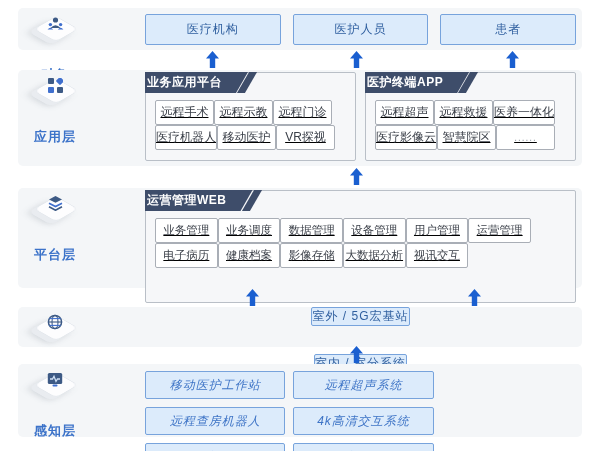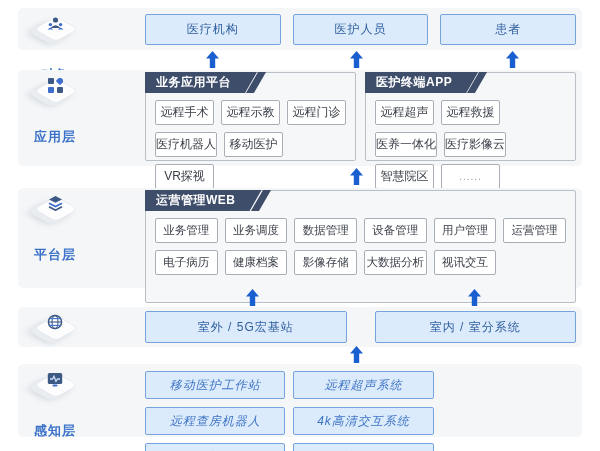--- a/index.html
+++ b/index.html
@@ -43,44 +43,44 @@
   .bluebox.lite{color:#3e74c6;height:26px;}
 
   
   .container{
     position:relative;background:#f6f7f9;border:1px solid #b9bfc7;border-radius:2px;
     padding:27px 9px 7px 9px;box-sizing:border-box;
   }
   .tabwrap{position:absolute;top:-1px;left:-1px;height:21px;}
   .tab{
     position:relative;display:inline-block;height:21px;line-height:21px;
-    padding:0 26px 0 11px;background:var(--tab-navy,#3e4d6a);color:#fff;
+    padding:0 26px 0 2px;background:var(--tab-navy,#3e4d6a);color:#fff;
     font-size:12px;font-weight:bold;letter-spacing:.5px;white-space:nowrap;
     clip-path:polygon(0 0,100% 0,calc(100% - 12px) 100%,0 100%);
   }
   .tab-sliver{
     position:absolute;left:100%;top:0;width:8px;height:21px;margin-left:-5px;
     background:var(--tab-navy,#3e4d6a);transform:skewX(-30deg);
   }
-  .innergrid{display:flex;flex-wrap:wrap;gap:7px;}
+  .innergrid{display:flex;flex-wrap:wrap;text-decoration:underline;}
   .innerbox{
     box-sizing:border-box;height:25px;display:flex;align-items:center;justify-content:center;
     background:#fff;border:1px solid var(--inner-border,#a9aeb6);border-radius:2px;
     font-size:12px;color:var(--text-dark,#3a3f48);white-space:nowrap;
   }
   .grid3 .innerbox{flex:0 0 calc((100% - 14px)/3);}
   .grid6 .innerbox{flex:0 0 calc((100% - 35px)/6);font-size:11.5px;}
   .group-terminal .innerbox:last-child{color:#9aa0a8;letter-spacing:1px;font-size:10px;}
 
   .app-content{display:flex;gap:9px;align-items:flex-start;padding-top:2px;}
   .app-content .container{flex:1;height:89px;}
   .platform-content{padding-top:2px;}
   .platform-content .container{height:113px;}
 
-  .network-content{display:flex;align-items:center;gap:28px;height:100%;}
+  .network-content{display:flex;align-items:center;gap:28px;height:100%;flex-direction:column;}
   .network-content .bluebox{height:30px;font-size:12px;}
 
   .perception-grid{display:flex;flex-wrap:wrap;gap:8px;padding-top:7px;}
   .perception-grid .bluebox{flex:0 0 calc((100% - 16px)/3);font-style:italic;}
 
   
   .arrow{position:absolute;width:13px;height:17px;}
   .arrow svg{display:block;}
 </style>
 </head>

